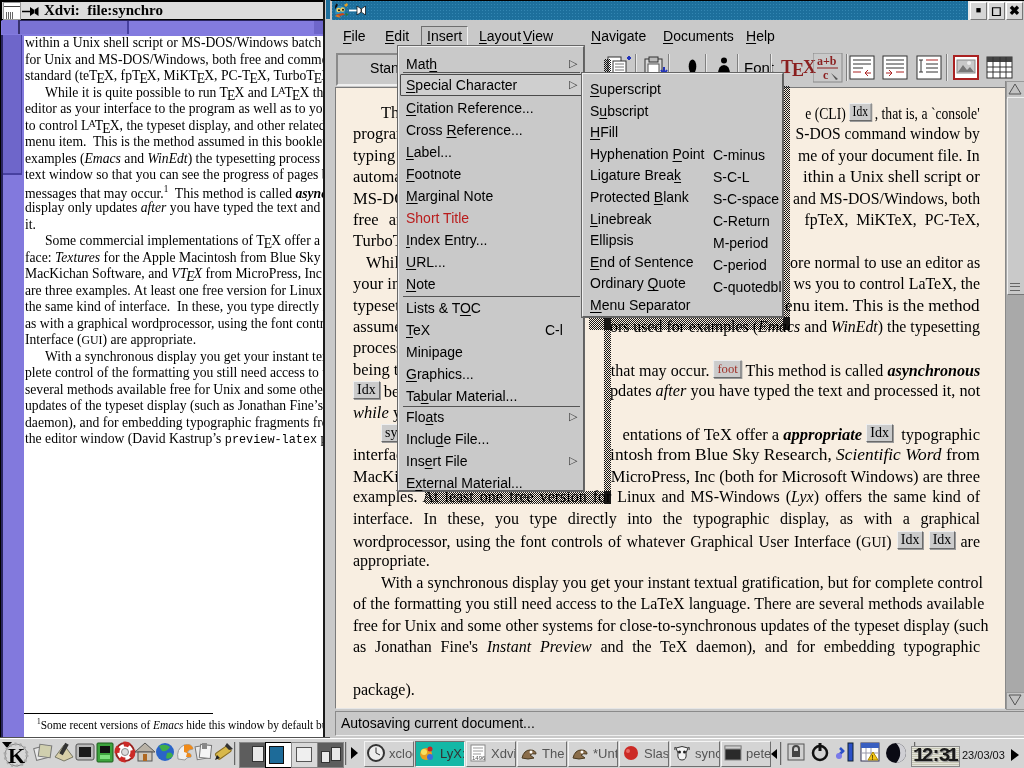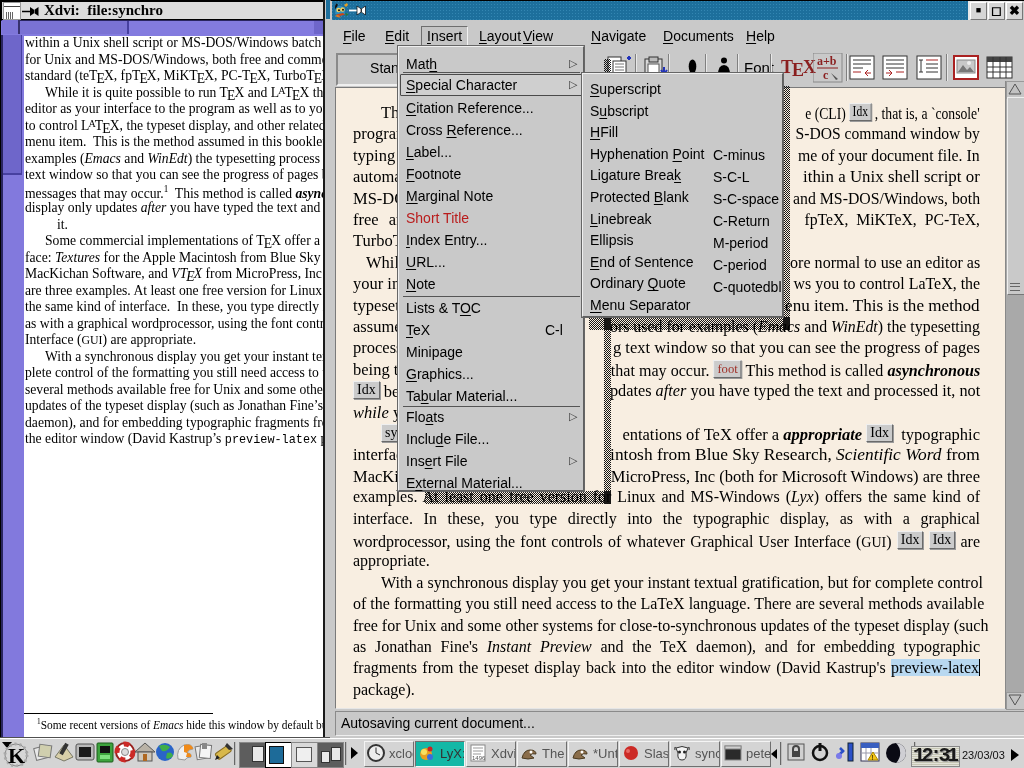--- a/index.html
+++ b/index.html
@@ -97,21 +97,21 @@
 <div class="dl" style="left:1px;top:14.5px;">for Unix and MS-DOS/Windows, both free and commercial,</div>
 <div class="dl" style="left:1px;top:31px;">standard (teT<span class="texE">E</span>X, fpT<span class="texE">E</span>X, MiKT<span class="texE">E</span>X, PC-T<span class="texE">E</span>X, TurboT<span class="texE">E</span>X, and ot</div>
 <div class="dl" style="left:21px;top:47.5px;">While it is quite possible to run T<span class="texE">E</span>X and L<span class="texA">A</span>T<span class="texE">E</span>X this wa</div>
 <div class="dl" style="left:1px;top:64px;">editor as your interface to the program as well as to your tex</div>
 <div class="dl" style="left:1px;top:80.5px;">to control L<span class="texA">A</span>T<span class="texE">E</span>X, the typeset display, and other related pro</div>
 <div class="dl" style="left:1px;top:97px;">menu item.  This is the method assumed in this booklet. In t</div>
 <div class="dl" style="left:1px;top:113.5px;">examples (<i>Emacs</i> and <i>WinEdt</i>) the typesetting process is ru</div>
 <div class="dl" style="left:1px;top:130px;">text window so that you can see the progress of pages bein</div>
 <div class="dl" style="left:1px;top:146.5px;">messages that may occur.<sup>1</sup>  This method is called <span class="bi">asynch</span></div>
 <div class="dl" style="left:1px;top:163px;">display only updates <i>after</i> you have typed the text and proc</div>
-<div class="dl" style="left:1px;top:179.5px;margin-left:32px;">it.</div>
+<div class="dl" style="left:1px;top:179.5px;">it.</div>
 <div class="dl" style="left:21px;top:196px;">Some commercial implementations of T<span class="texE">E</span>X offer a <i>syn</i></div>
 <div class="dl" style="left:1px;top:212.5px;">face: <i>Textures</i> for the Apple Macintosh from Blue Sky Res</div>
 <div class="dl" style="left:1px;top:229px;">MacKichan Software, and <i>VT<span class="texE">E</span>X</i> from MicroPress, Inc (bot</div>
 <div class="dl" style="left:1px;top:245.5px;">are three examples. At least one free version for Linux and</div>
 <div class="dl" style="left:1px;top:262px;">the same kind of interface.  In these, you type directly into</div>
 <div class="dl" style="left:1px;top:278.5px;">as with a graphical wordprocessor, using the font controls o</div>
 <div class="dl" style="left:1px;top:295px;">Interface (<span style="font-size:13px;">GUI</span>) are appropriate.</div>
 <div class="dl" style="left:21px;top:311.5px;">With a synchronous display you get your instant textua</div>
 <div class="dl" style="left:1px;top:328px;">plete control of the formatting you still need access to the L</div>
 <div class="dl" style="left:1px;top:344.5px;">several methods available free for Unix and some other sys</div>
@@ -272,41 +272,39 @@
 <div class="lf" style="left:353px;top:231.4px;">TurboTeX, and</div>
 <div class="lf" style="left:366px;top:252.8px;">While it is m</div>
 <div class="lr" style="top:252.8px;transform:scaleX(0.974)">ore normal to use an editor as</div>
 <div class="lf" style="left:353px;top:274.2px;">your interface t</div>
 <div class="lr" style="top:274.2px;transform:scaleX(0.966)">ws you to control LaTeX, the</div>
 <div class="lf" style="left:353px;top:295.6px;">typeset display</div>
 <div class="lr" style="top:295.6px;transform:scaleX(1.037)">enu item. This is the method</div>
 <div class="lf" style="left:353px;top:317px;">assumed in thi</div>
 <div class="lr" style="top:317px;transform:scaleX(0.961)">ors used for examples (<i>Emacs</i> and <i>WinEdt</i>) the typesetting</div>
 <div class="lf" style="left:353px;top:338.4px;">process is run</div>
-<div class="lr" style="top:338.4px;">g text window so that you can see the progress of pages</div>
 <div class="lf" style="left:353px;top:359.8px;">being typed, w</div>
 <div class="lr" style="top:359.8px;transform:scaleX(0.974)">that may occur. <span class="inset foot">foot</span> This method is called <span class="bi">asynchronous</span></div>
 <div class="lf" style="left:353px;top:381.2px;"><span class="inset">Idx</span> because the</div>
 <div class="lr" style="top:381.2px;transform:scaleX(0.987)">pdates <i>after</i> you have typed the text and processed it, not</div>
 <div class="lf" style="left:353px;top:402.6px;"><i>while</i> you do it.</div>
 <div class="lf" style="left:381px;top:424px;"><span class="inset">synch</span> Some com</div>
 <div class="lr" style="top:424px;">entations of TeX offer a <span class="bi">appropriate</span> <span class="inset">Idx</span>  typographic</div>
 <div class="lf" style="left:353px;top:445.4px;">interface: <i>Textu</i></div>
 <div class="lr" style="top:445.4px;transform:scaleX(1.054)">intosh from Blue Sky Research, <i>Scientific Word</i> from</div>
 <div class="lf" style="left:353px;top:466.8px;">MacKichan Soft</div>
 <div class="lr" style="top:466.8px;">MicroPress, Inc (both for Microsoft Windows) are three</div>
 <div class="lj" style="left:353px;top:488.2px;">examples. At least one free version for Linux and MS-Windows (<i>Lyx</i>) offers the same kind of</div>
 <div class="lj" style="left:353px;top:509.6px;">interface. In these, you type directly into the typographic display, as with a graphical</div>
 <div class="lj" style="left:353px;top:531px;">wordprocessor, using the font controls of whatever Graphical User Interface (<span style="font-size:14px;">GUI</span>) <span class="inset">Idx</span> <span class="inset">Idx</span> are</div>
 <div class="ll" style="left:353px;top:552.4px;">appropriate.</div>
 <div class="lj" style="left:353px;top:573.8px;"><span style="display:inline-block;width:28px;"></span>With a synchronous display you get your instant textual gratification, but for complete control</div>
 <div class="lj" style="left:353px;top:595.2px;">of the formatting you still need access to the LaTeX language. There are several methods available</div>
 <div class="lj" style="left:353px;top:616.6px;">free for Unix and some other systems for close-to-synchronous updates of the typeset display (such</div>
 <div class="lj" style="left:353px;top:638px;">as Jonathan Fine's <i>Instant Preview</i> and the TeX daemon), and for embedding typographic</div>
-<div class="lj" style="left:353px;top:659.4px;">fragments from the typeset display back into the editor window (David Kastrup's <span class="sel caret">preview-latex</span></div>
 <div class="ll" style="left:353px;top:680.8px;">package).</div>
 </div>
 
 <div id="menulayer" class="abs" style="left:0;top:0;width:1024px;height:768px;">
   <div class="shadow" style="left:604px;top:59px;width:7px;height:445px;"></div>
   <div class="shadow" style="left:425px;top:491px;width:186px;height:13px;"></div>
   <div class="menu" style="left:398px;top:46px;width:186px;height:445px;box-sizing:border-box;text-align:center;">
     <div class="mni" style="top:9px;">Mat<u>h</u></div>
     <div class="marr" style="left:170px;top:10px;">▷</div>
     <div class="msep" style="top:25px;width:177px;border-top:1px solid #555;"></div>

